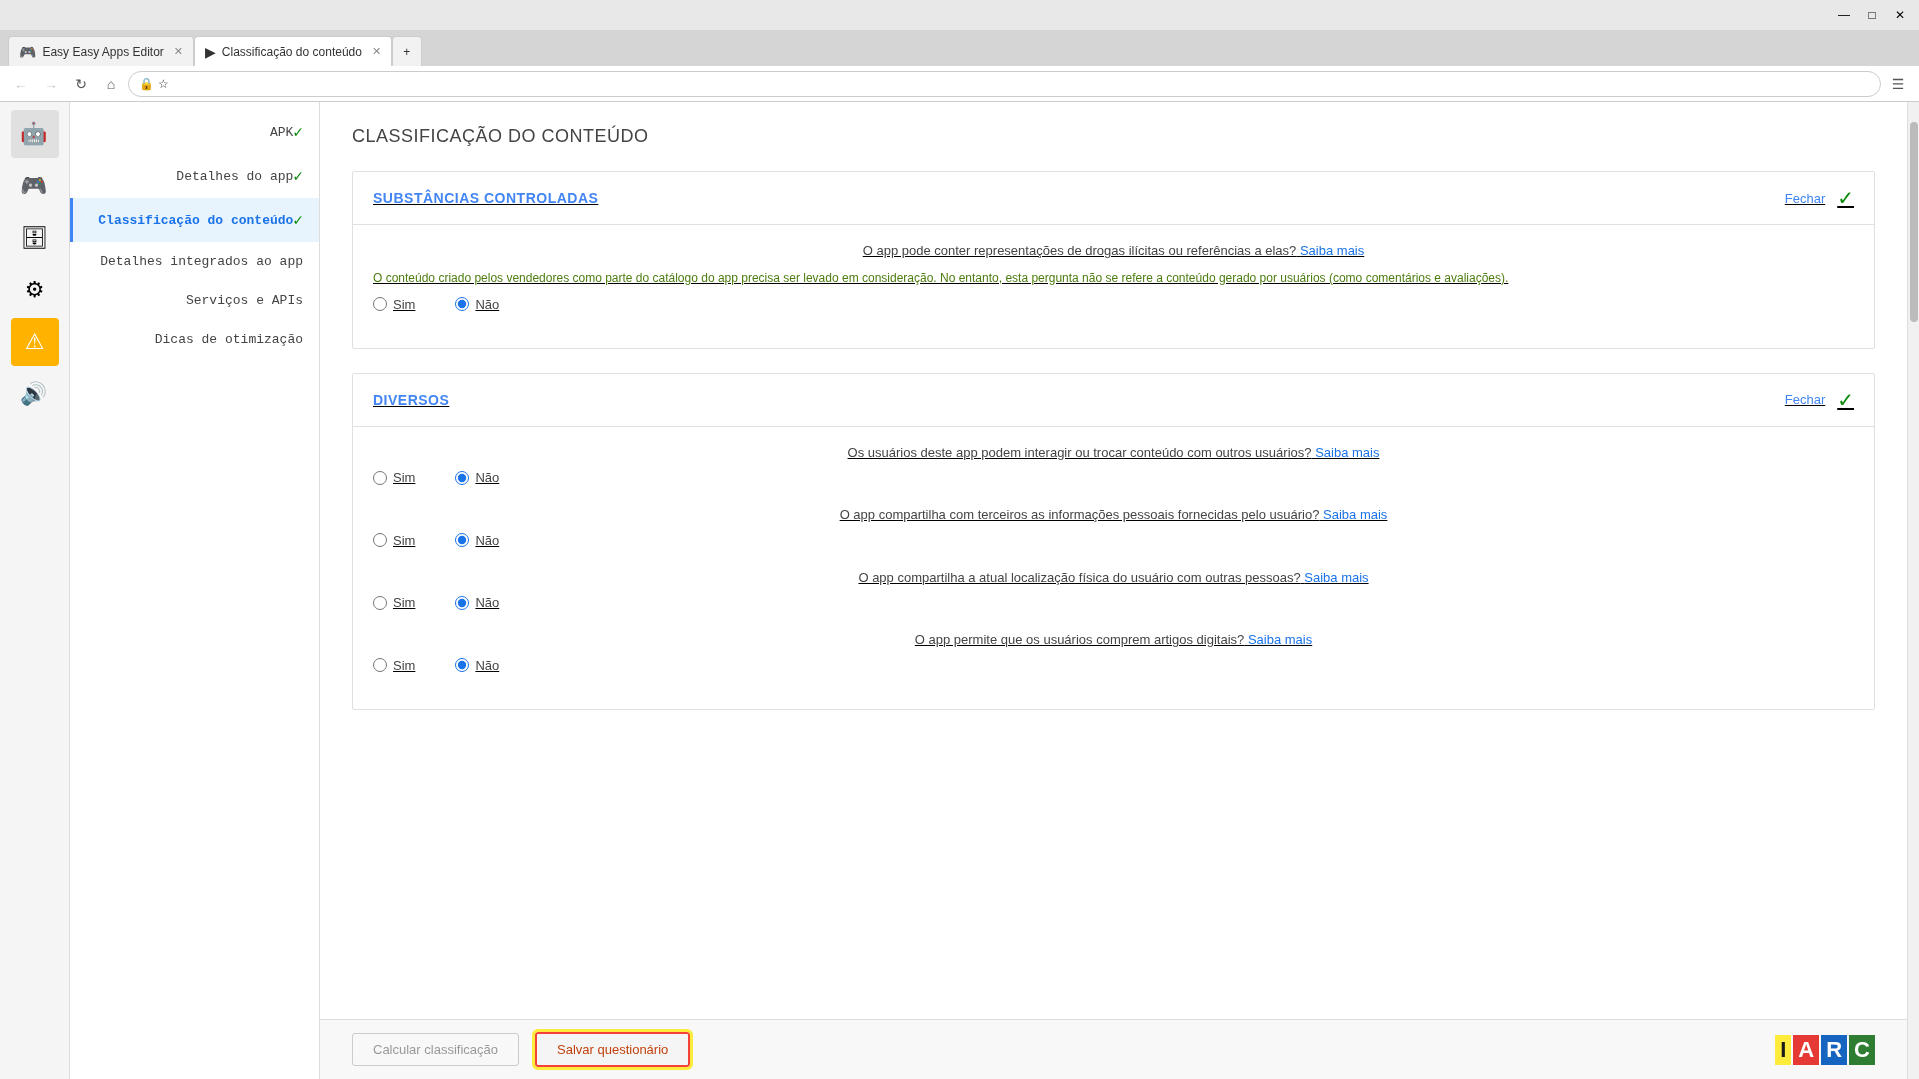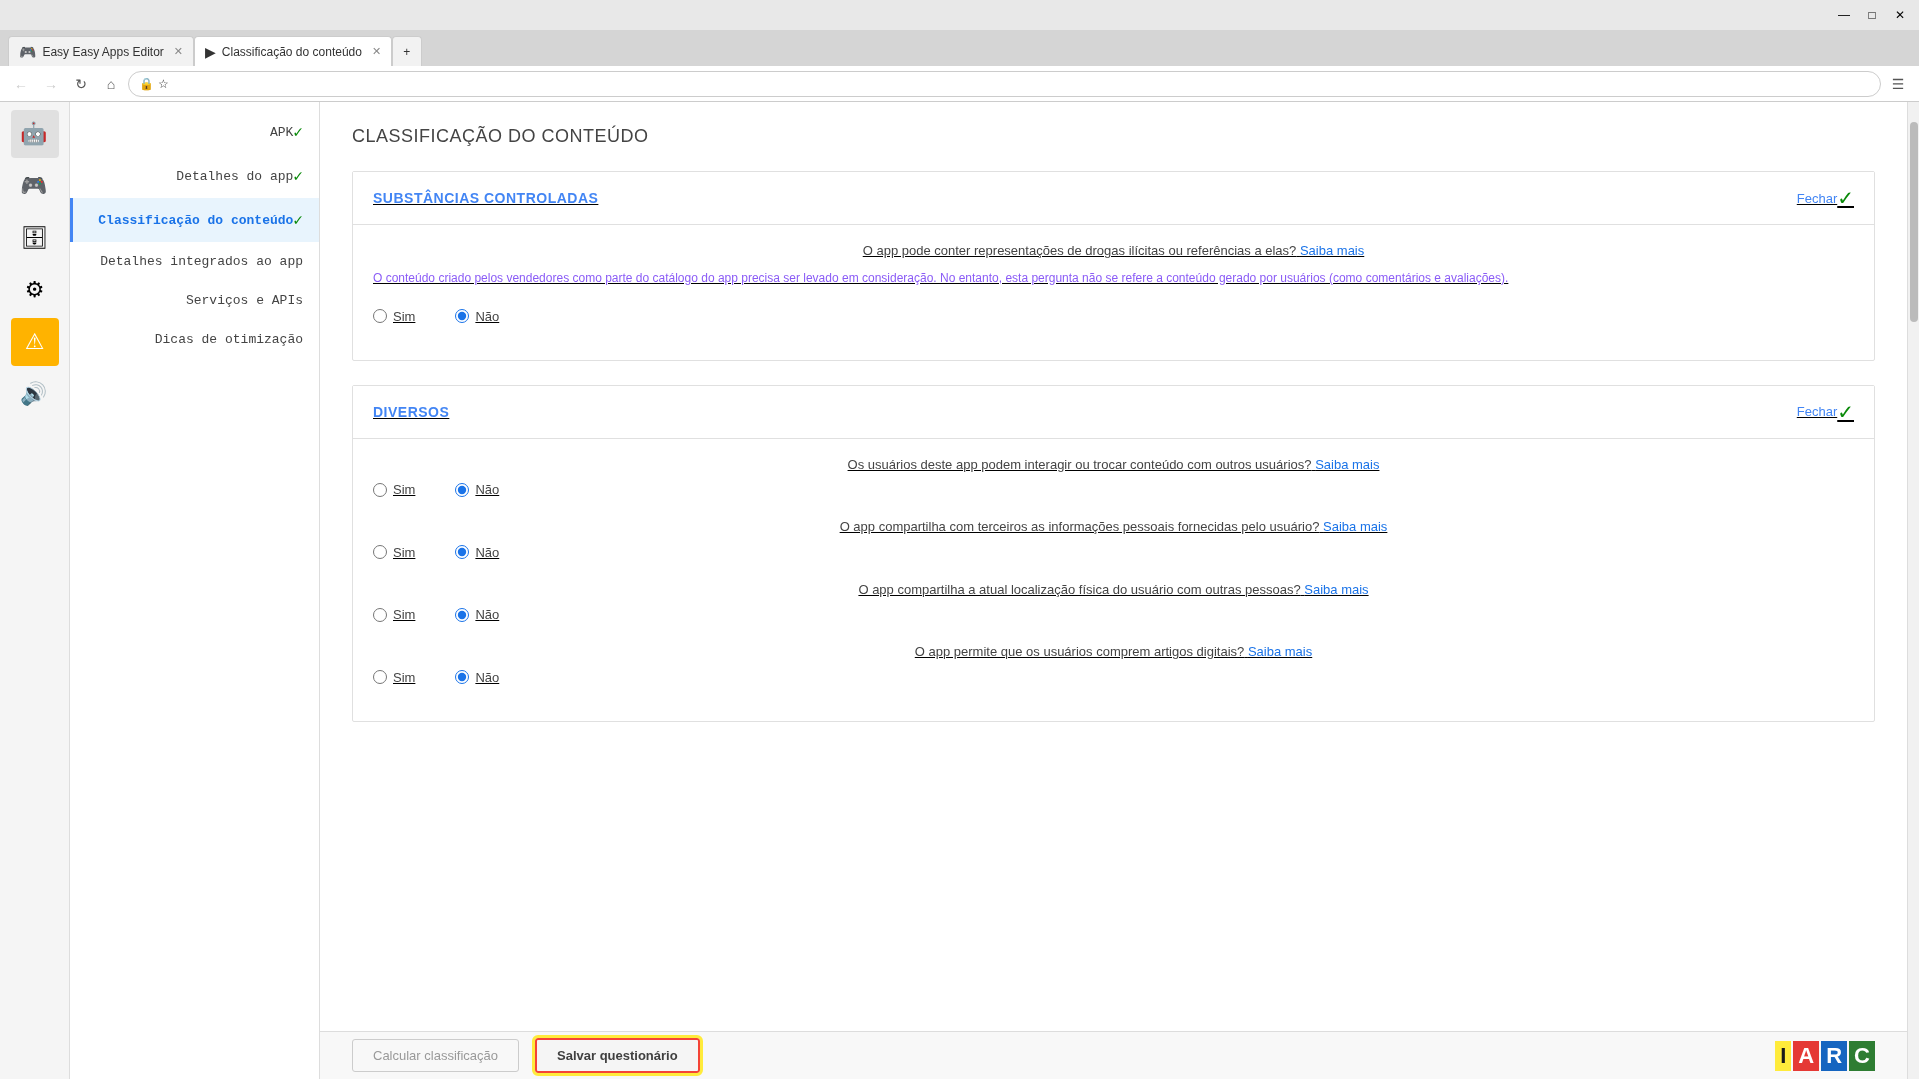--- a/index.html
+++ b/index.html
@@ -219,21 +219,21 @@
     .section-title {
       font-size: 14px;
       color: #4285f4;
       font-weight: bold;
       letter-spacing: 0.5px;
     }
 
     .section-actions {
       display: flex;
       align-items: center;
-      gap: 0;
+      gap: 12px;
     }
 
     .fechar-link {
       color: #4285f4;
       cursor: pointer;
       font-size: 13px;
     }
 
     .section-check {
       color: #0a8a0a;
@@ -252,22 +252,22 @@
     .question-text {
       font-size: 13px;
       color: #444;
       margin-bottom: 8px;
       line-height: 1.5;
       text-align: center;
     }
 
     .question-description {
       font-size: 12px;
-      color: #8b5cf6;
-      margin-bottom: 22px;
+      color: #4d7c0f;
+      margin-bottom: 10px;
       line-height: 1.5;
     }
 
     .saiba-mais {
       color: #1a73e8;
       cursor: pointer;
     }
 
     .radio-group {
       display: flex;
@@ -288,46 +288,46 @@
       cursor: pointer;
       width: 14px;
       height: 14px;
       accent-color: #1a73e8;
     }
 
     
     .bottom-bar {
       background: #f8f8f8;
       border-top: 1px solid #ddd;
-      height: 48px;
+      height: 60px;
       display: flex;
       align-items: center;
       padding: 0 32px;
       gap: 16px;
     }
 
     .calcular-btn {
       background: none;
       border: 1px solid #ccc;
       color: #999;
       padding: 8px 20px;
       border-radius: 3px;
       font-size: 13px;
       cursor: default;
     }
 
     .salvar-btn {
       background: #f5f5f5;
       border: 2px solid #f44336;
-      color: #404040;
+      color: #c2410c;
       padding: 8px 20px;
       border-radius: 3px;
       font-size: 13px;
       cursor: pointer;
-      font-weight: bold;
+      font-weight: normal;
       outline: 3px solid #ffeb3b;
     }
 
     .iarc-logo {
       margin-left: auto;
       display: flex;
       align-items: center;
       gap: 2px;
     }
 

